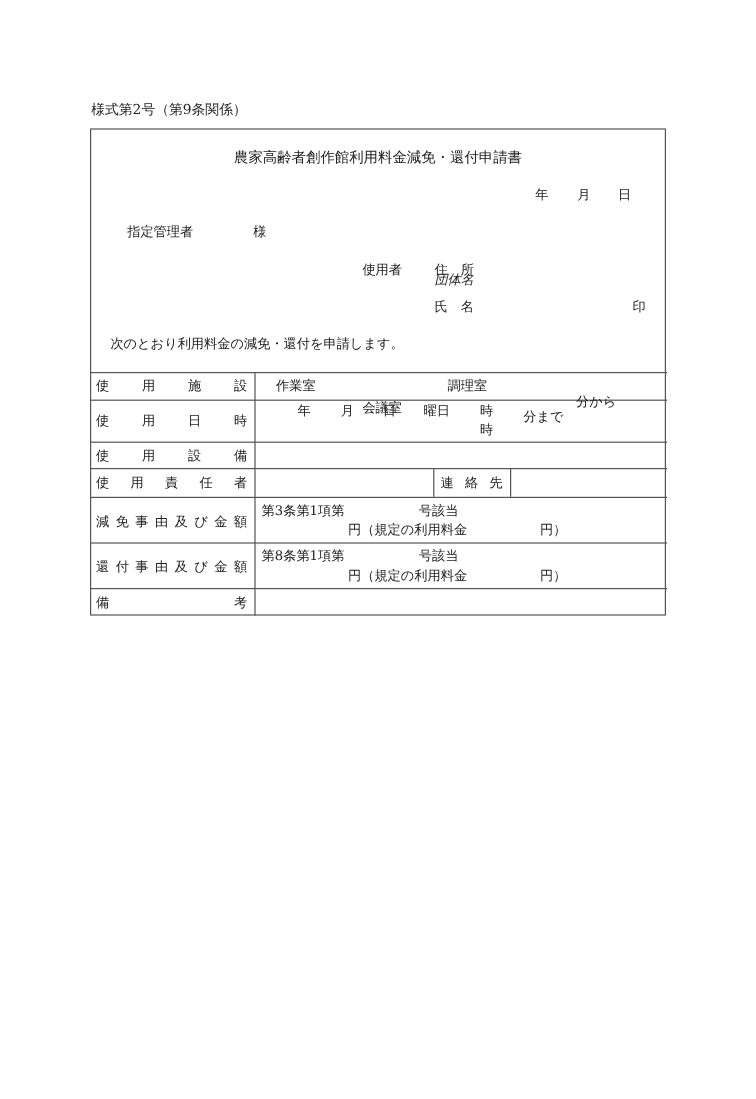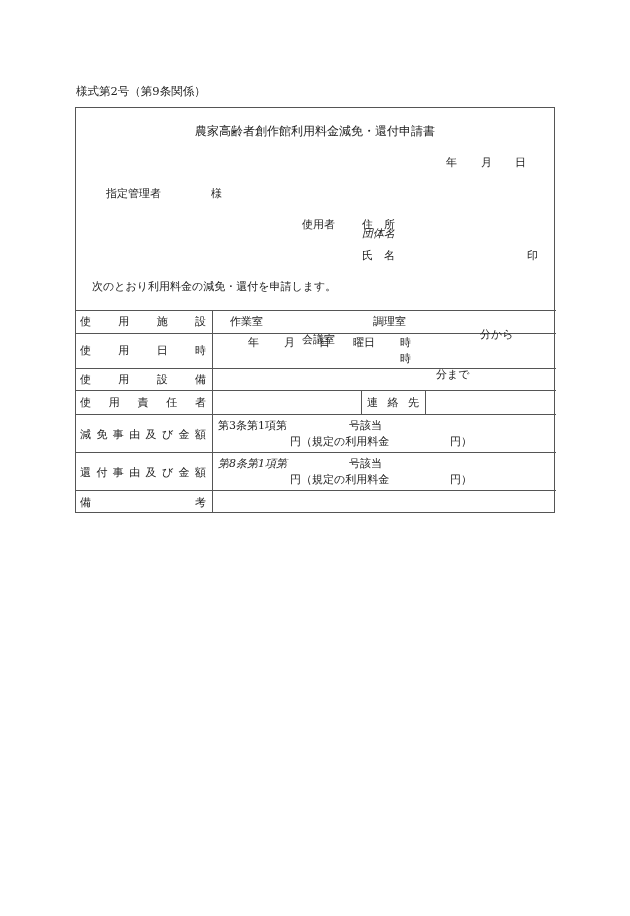--- a/index.html
+++ b/index.html
@@ -71,21 +71,21 @@
   <span>日</span>
   <span>時</span>
 </div>
 <div class="cell-text" style="left:248px;top:335px;">年</div>
 <div class="cell-text" style="left:284px;top:335px;">月</div>
 <div class="cell-text" style="left:319px;top:335px;">日</div>
 <div class="cell-text" style="left:353px;top:335px;">曜日</div>
 <div class="cell-text" style="left:400px;top:335px;">時</div>
 <div class="cell-text" style="left:436px;top:327px;margin-left:44px;">分から</div>
 <div class="cell-text" style="left:400px;top:351px;">時</div>
-<div class="cell-text" style="left:436px;top:367px;text-align:right;">分まで</div>
+<div class="cell-text" style="left:436px;top:340px;text-align:right;">分まで</div>
 
 <div class="spread" style="left:80px;width:126px;top:372px;">
   <span>使</span>
   <span>用</span>
   <span>設</span>
   <span>備</span>
 </div>
 <div class="cell-text" style="left:218px;top:372px;width:330px;height:14px;"></div>
 
 <div class="spread" style="left:80px;width:126px;top:395px;">
@@ -121,21 +121,21 @@
 <div class="spread" style="left:80px;width:126px;top:465px;">
   <span>還</span>
   <span>付</span>
   <span>事</span>
   <span>由</span>
   <span>及</span>
   <span>び</span>
   <span>金</span>
   <span>額</span>
 </div>
-<div class="cell-text" style="left:218px;top:456px;font-style:italic;">第8条第1項第</div>
+<div class="cell-text" style="left:218px;top:456px;">第8条第1項第</div>
 <div class="cell-text" style="left:349px;top:456px;">号該当</div>
 <div class="cell-text" style="left:290px;top:472px;">円（規定の利用料金</div>
 <div class="cell-text" style="left:450px;top:472px;">円）</div>
 
 <div class="spread" style="left:80px;width:126px;top:495px;">
   <span>備</span>
   <span>考</span>
 </div>
 <div class="cell-text" style="left:218px;top:495px;width:330px;height:14px;"></div>
 

